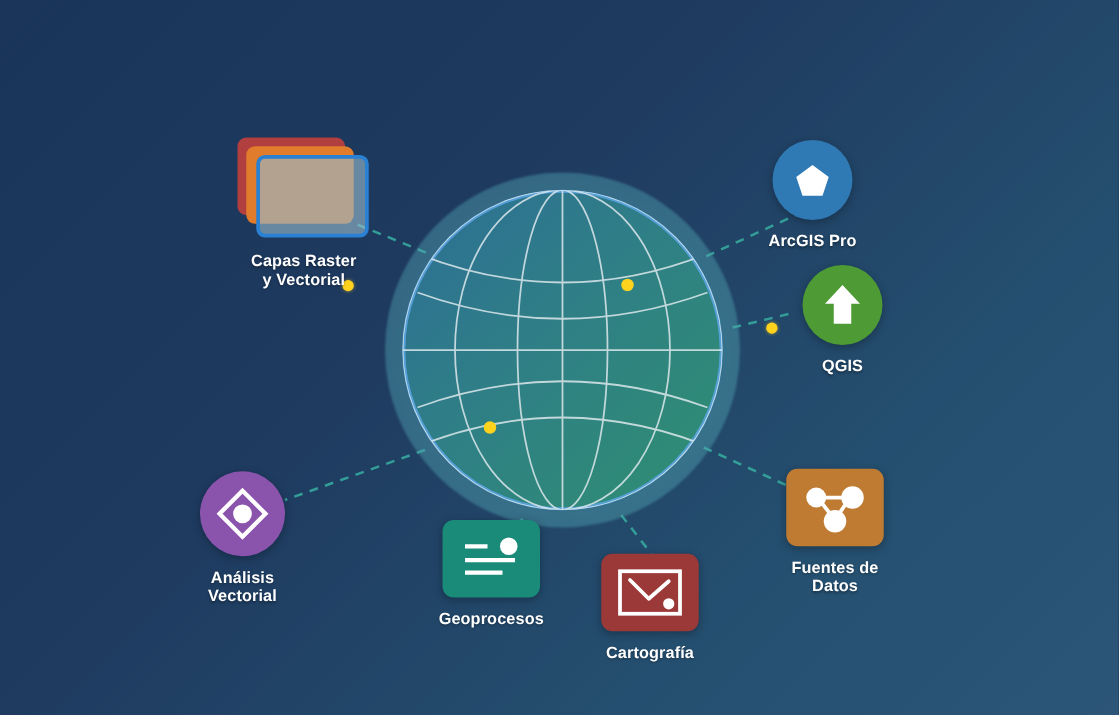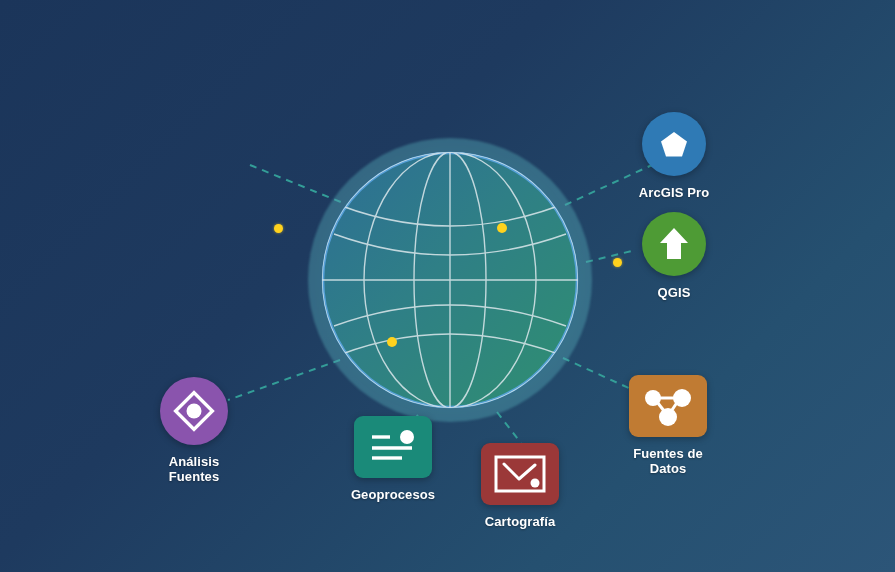--- a/index.html
+++ b/index.html
@@ -182,22 +182,31 @@
       </g>
 
       <circle cx="194" cy="90" r="5" fill="#ffd21e"></circle>
       <circle cx="84" cy="204" r="5" fill="#ffd21e"></circle>
     </svg>
   </div>
 
   <div class="loose-dot" style="left:274px; top:224px;"></div>
   <div class="loose-dot" style="left:613px; top:258px;"></div>
 
-
-  <div class="node" style="left:612px; top:112px; width:124px;">
+  <div class="node" style="left:148px; top:110px; width:190px;">
+    <div class="layers-icon">
+      <div class="layer-sheet layer-back"></div>
+      <div class="layer-sheet layer-mid"></div>
+      <div class="layer-sheet layer-front"></div>
+    </div>
+    <div class="node-label">Capas Raster
+y Vectorial</div>
+  </div>
+
+  <div class="node" style="left:588px; top:112px; width:124px;">
     <div class="badge-circle" style="background:#2f7ab5;">
       <svg width="34" height="34" viewBox="0 0 34 34">
         <polygon points="17,5 30,14.6 25,29.5 9,29.5 4,14.6" fill="#ffffff"></polygon>
       </svg>
     </div>
     <div class="node-label">ArcGIS Pro</div>
   </div>
 
   <div class="node" style="left:612px; top:212px; width:124px;">
     <div class="badge-circle" style="background:#4e9b35;">
@@ -251,16 +260,16 @@
   </div>
 
   <div class="node" style="left:132px; top:377px; width:124px;">
     <div class="badge-circle" style="background:#8a54ad; width:68px; height:68px;">
       <svg width="44" height="44" viewBox="0 0 44 44">
         <rect x="9" y="9" width="26" height="26" fill="none" stroke="#ffffff" stroke-width="3.4" transform="rotate(45 22 22)"></rect>
         <circle cx="22" cy="22" r="7.5" fill="#ffffff"></circle>
       </svg>
     </div>
     <div class="node-label">Análisis
-Fuentes</div>
+Vectorial</div>
   </div>
 
 </div>
 
 </body></html>

